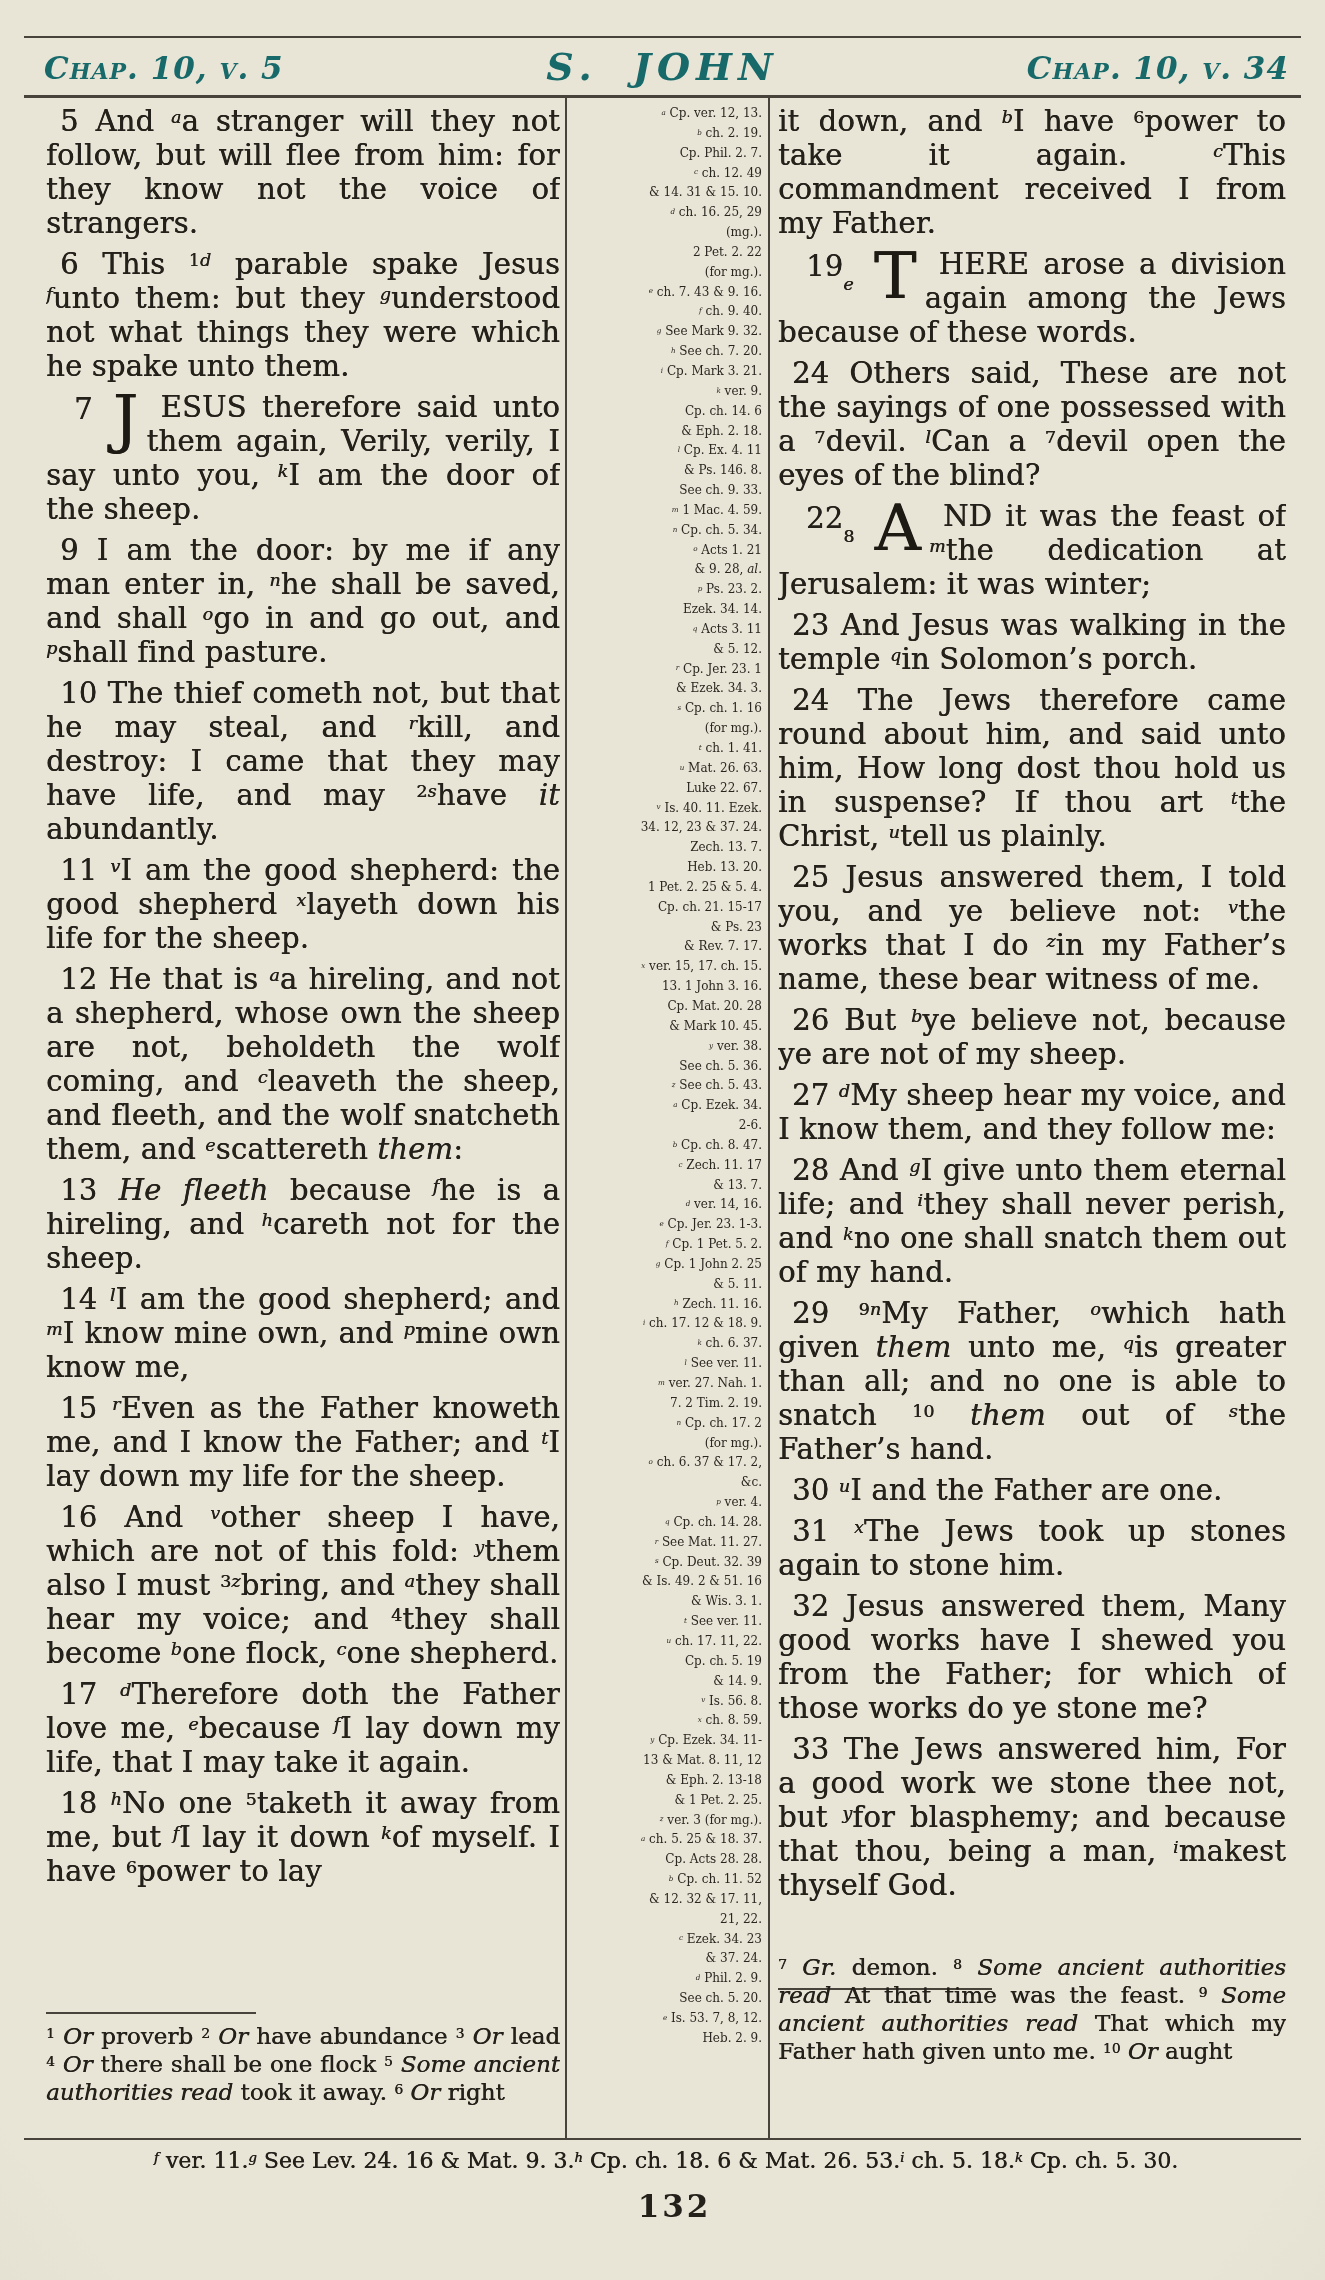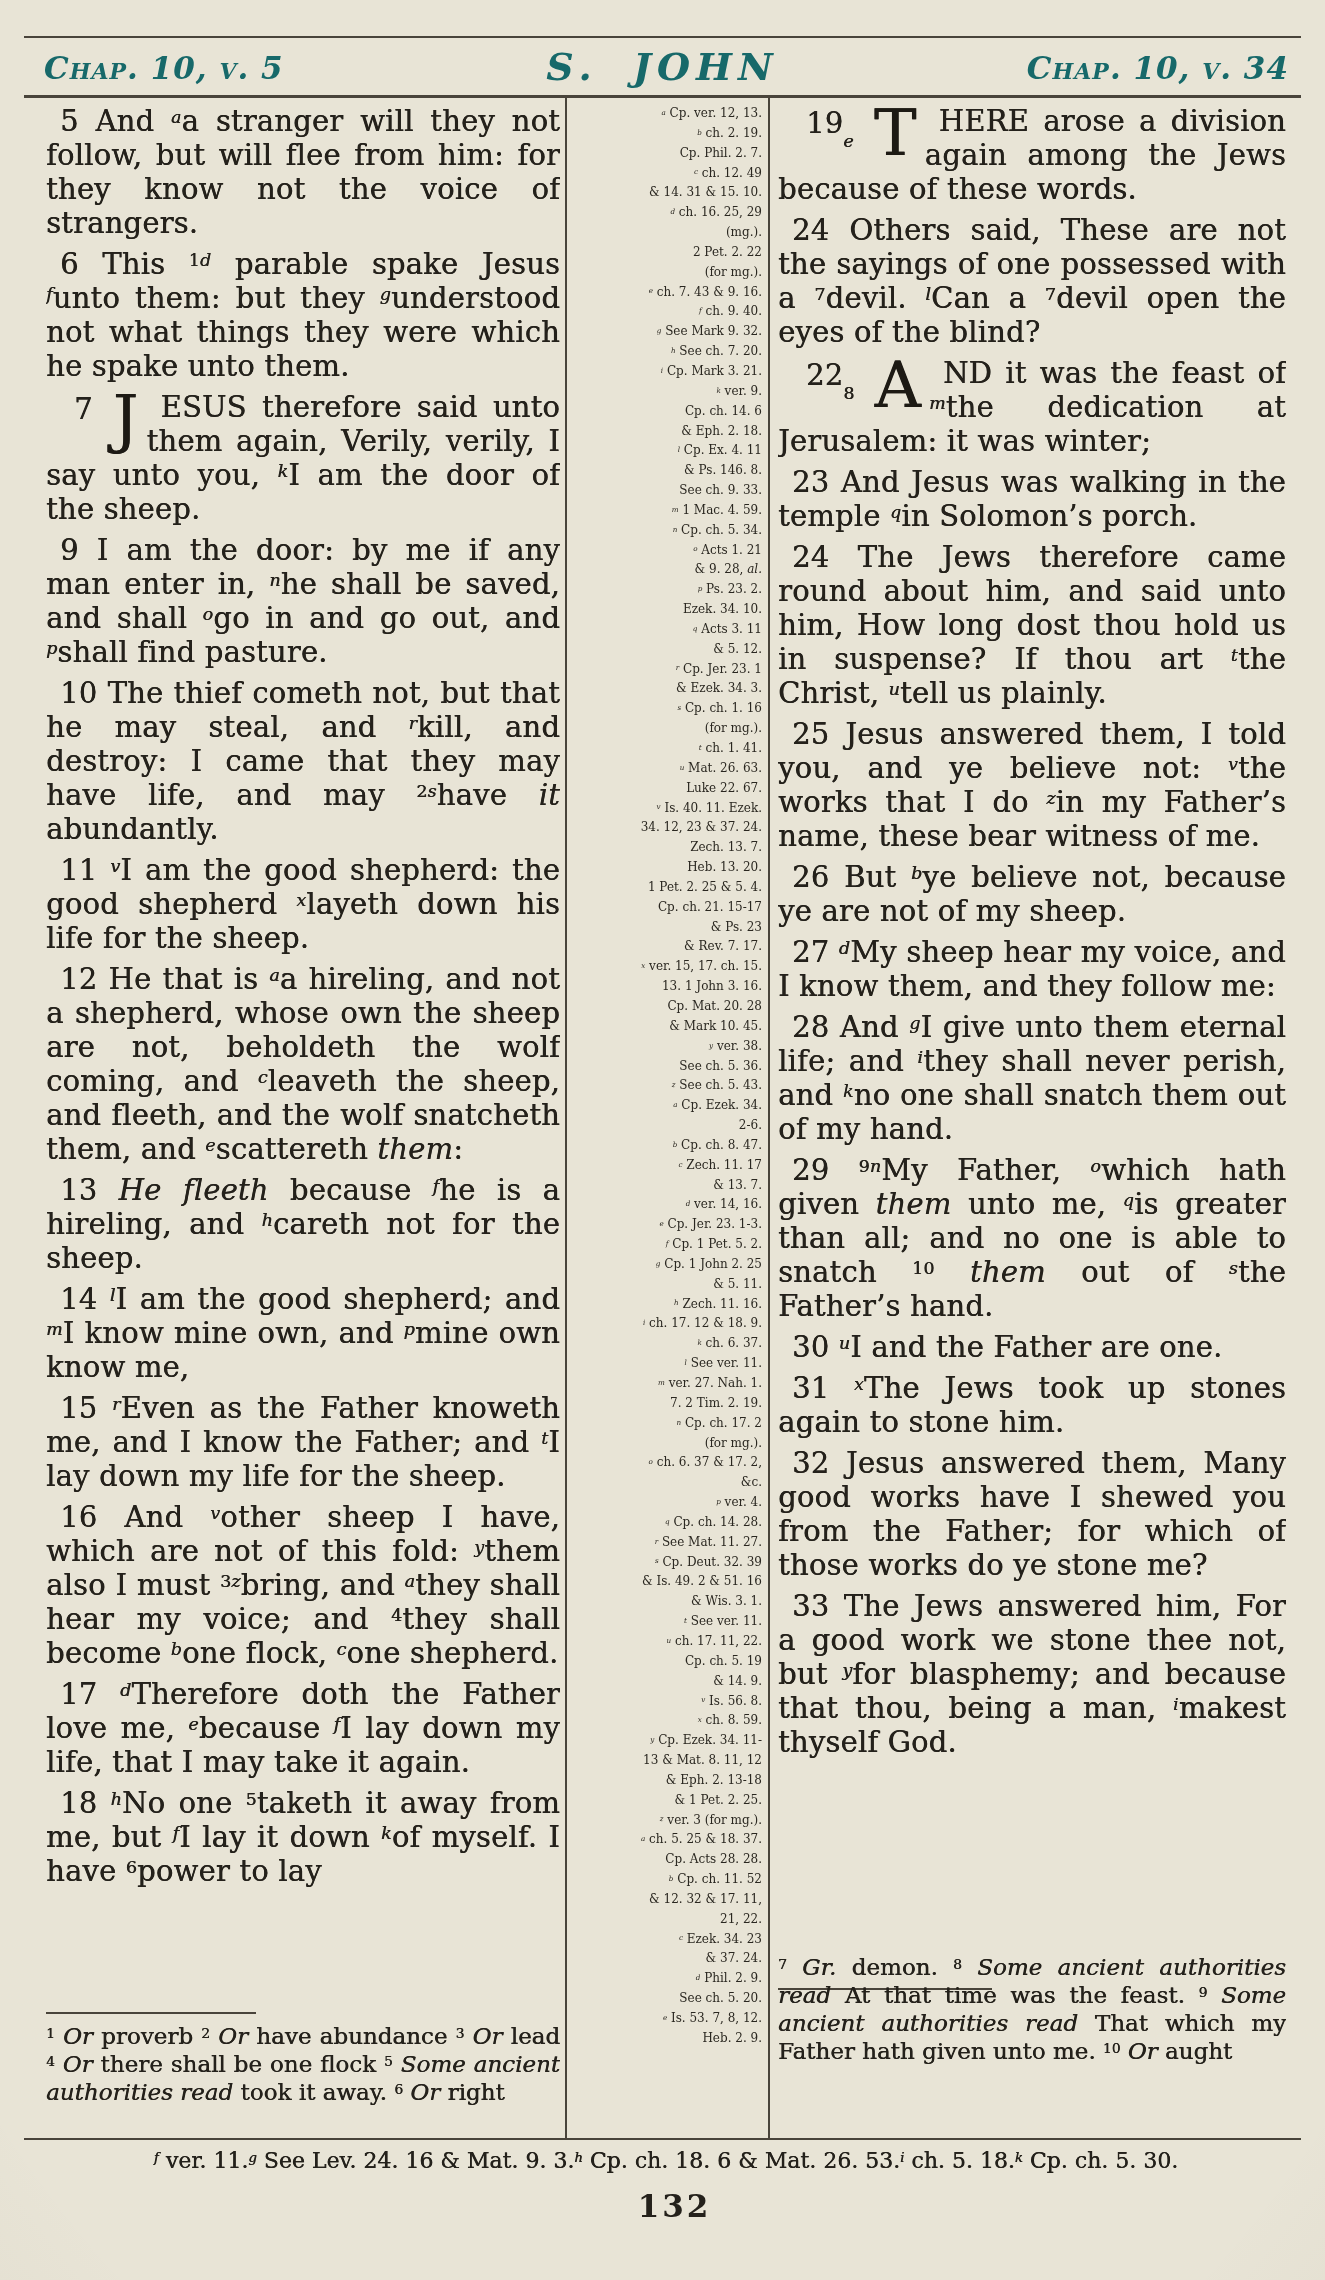--- a/index.html
+++ b/index.html
@@ -105,21 +105,21 @@
       <div class="ref-line">Cp. ch. 14. 6</div>
       <div class="ref-line">&amp; Eph. 2. 18.</div>
       <div class="ref-line"><sup class="l">l</sup> Cp. Ex. 4. 11</div>
       <div class="ref-line">&amp; Ps. 146. 8.</div>
       <div class="ref-line">See ch. 9. 33.</div>
       <div class="ref-line"><sup class="l">m</sup> 1 Mac. 4. 59.</div>
       <div class="ref-line"><sup class="l">n</sup> Cp. ch. 5. 34.</div>
       <div class="ref-line"><sup class="l">o</sup> Acts 1. 21</div>
       <div class="ref-line">&amp; 9. 28, <i>al.</i></div>
       <div class="ref-line"><sup class="l">p</sup> Ps. 23. 2.</div>
-      <div class="ref-line">Ezek. 34. 10.</div>
+      <div class="ref-line">Ezek. 34. 14.</div>
       <div class="ref-line"><sup class="l">q</sup> Acts 3. 11</div>
       <div class="ref-line">&amp; 5. 12.</div>
       <div class="ref-line"><sup class="l">r</sup> Cp. Jer. 23. 1</div>
       <div class="ref-line">&amp; Ezek. 34. 3.</div>
       <div class="ref-line"><sup class="l">s</sup> Cp. ch. 1. 16</div>
       <div class="ref-line">(for mg.).</div>
       <div class="ref-line"><sup class="l">t</sup> ch. 1. 41.</div>
       <div class="ref-line"><sup class="l">u</sup> Mat. 26. 63.</div>
       <div class="ref-line">Luke 22. 67.</div>
       <div class="ref-line"><sup class="l">v</sup> Is. 40. 11. Ezek.</div>
@@ -180,20 +180,21 @@
       <div class="ref-line">&amp; 12. 32 &amp; 17. 11,</div>
       <div class="ref-line">21, 22.</div>
       <div class="ref-line"><sup class="l">c</sup> Ezek. 34. 23</div>
       <div class="ref-line">&amp; 37. 24.</div>
       <div class="ref-line"><sup class="l">d</sup> Phil. 2. 9.</div>
       <div class="ref-line">See ch. 5. 20.</div>
       <div class="ref-line"><sup class="l">e</sup> Is. 53. 7, 8, 12.</div>
       <div class="ref-line">Heb. 2. 9.</div>
     </div>
   <div class="col col-right ink" id="col-right">
+      <p class="verse cont">it down, and <sup class="l">b</sup>I have <sup class="n">6</sup>power to take it again. <sup class="l">c</sup>This commandment received I from my Father.</p>
       <p class="verse"><span class="dropwrap"><span class="vnum">19</span><sup class="l">e</sup><span class="dropcap">T</span></span>HERE arose a division again among the Jews because of these words.</p>
       <p class="verse"><span class="vnum">24</span> Others said, These are not the sayings of one possessed with a <sup class="n">7</sup>devil. <sup class="l">l</sup>Can a <sup class="n">7</sup>devil open the eyes of the blind?</p>
       <p class="verse"><span class="dropwrap"><span class="vnum">22</span><sup class="n">8</sup><span class="dropcap">A</span></span>ND it was the feast of <sup class="l">m</sup>the dedication at Jerusalem: it was winter;</p>
       <p class="verse"><span class="vnum">23</span> And Jesus was walking in the temple <sup class="l">q</sup>in Solomon’s porch.</p>
       <p class="verse"><span class="vnum">24</span> The Jews therefore came round about him, and said unto him, How long dost thou hold us in suspense?  If thou art <sup class="l">t</sup>the Christ, <sup class="l">u</sup>tell us plainly.</p>
       <p class="verse"><span class="vnum">25</span> Jesus answered them, I told you, and ye believe not: <sup class="l">v</sup>the works that I do <sup class="l">z</sup>in my Father’s name, these bear witness of me.</p>
       <p class="verse"><span class="vnum">26</span> But <sup class="l">b</sup>ye believe not, because ye are not of my sheep.</p>
       <p class="verse"><span class="vnum">27</span> <sup class="l">d</sup>My sheep hear my voice, and I know them, and they follow me:</p>
       <p class="verse"><span class="vnum">28</span> And <sup class="l">g</sup>I give unto them eternal life; and <sup class="l">i</sup>they shall never perish, and <sup class="l">k</sup>no one shall snatch them out of my hand.</p>
       <p class="verse"><span class="vnum">29</span> <sup class="n">9</sup><sup class="l">n</sup>My Father, <sup class="l">o</sup>which hath given <i>them</i> unto me, <sup class="l">q</sup>is greater than all; and no one is able to snatch <sup class="n">10</sup> <i>them</i> out of <sup class="l">s</sup>the Father’s hand.</p>

